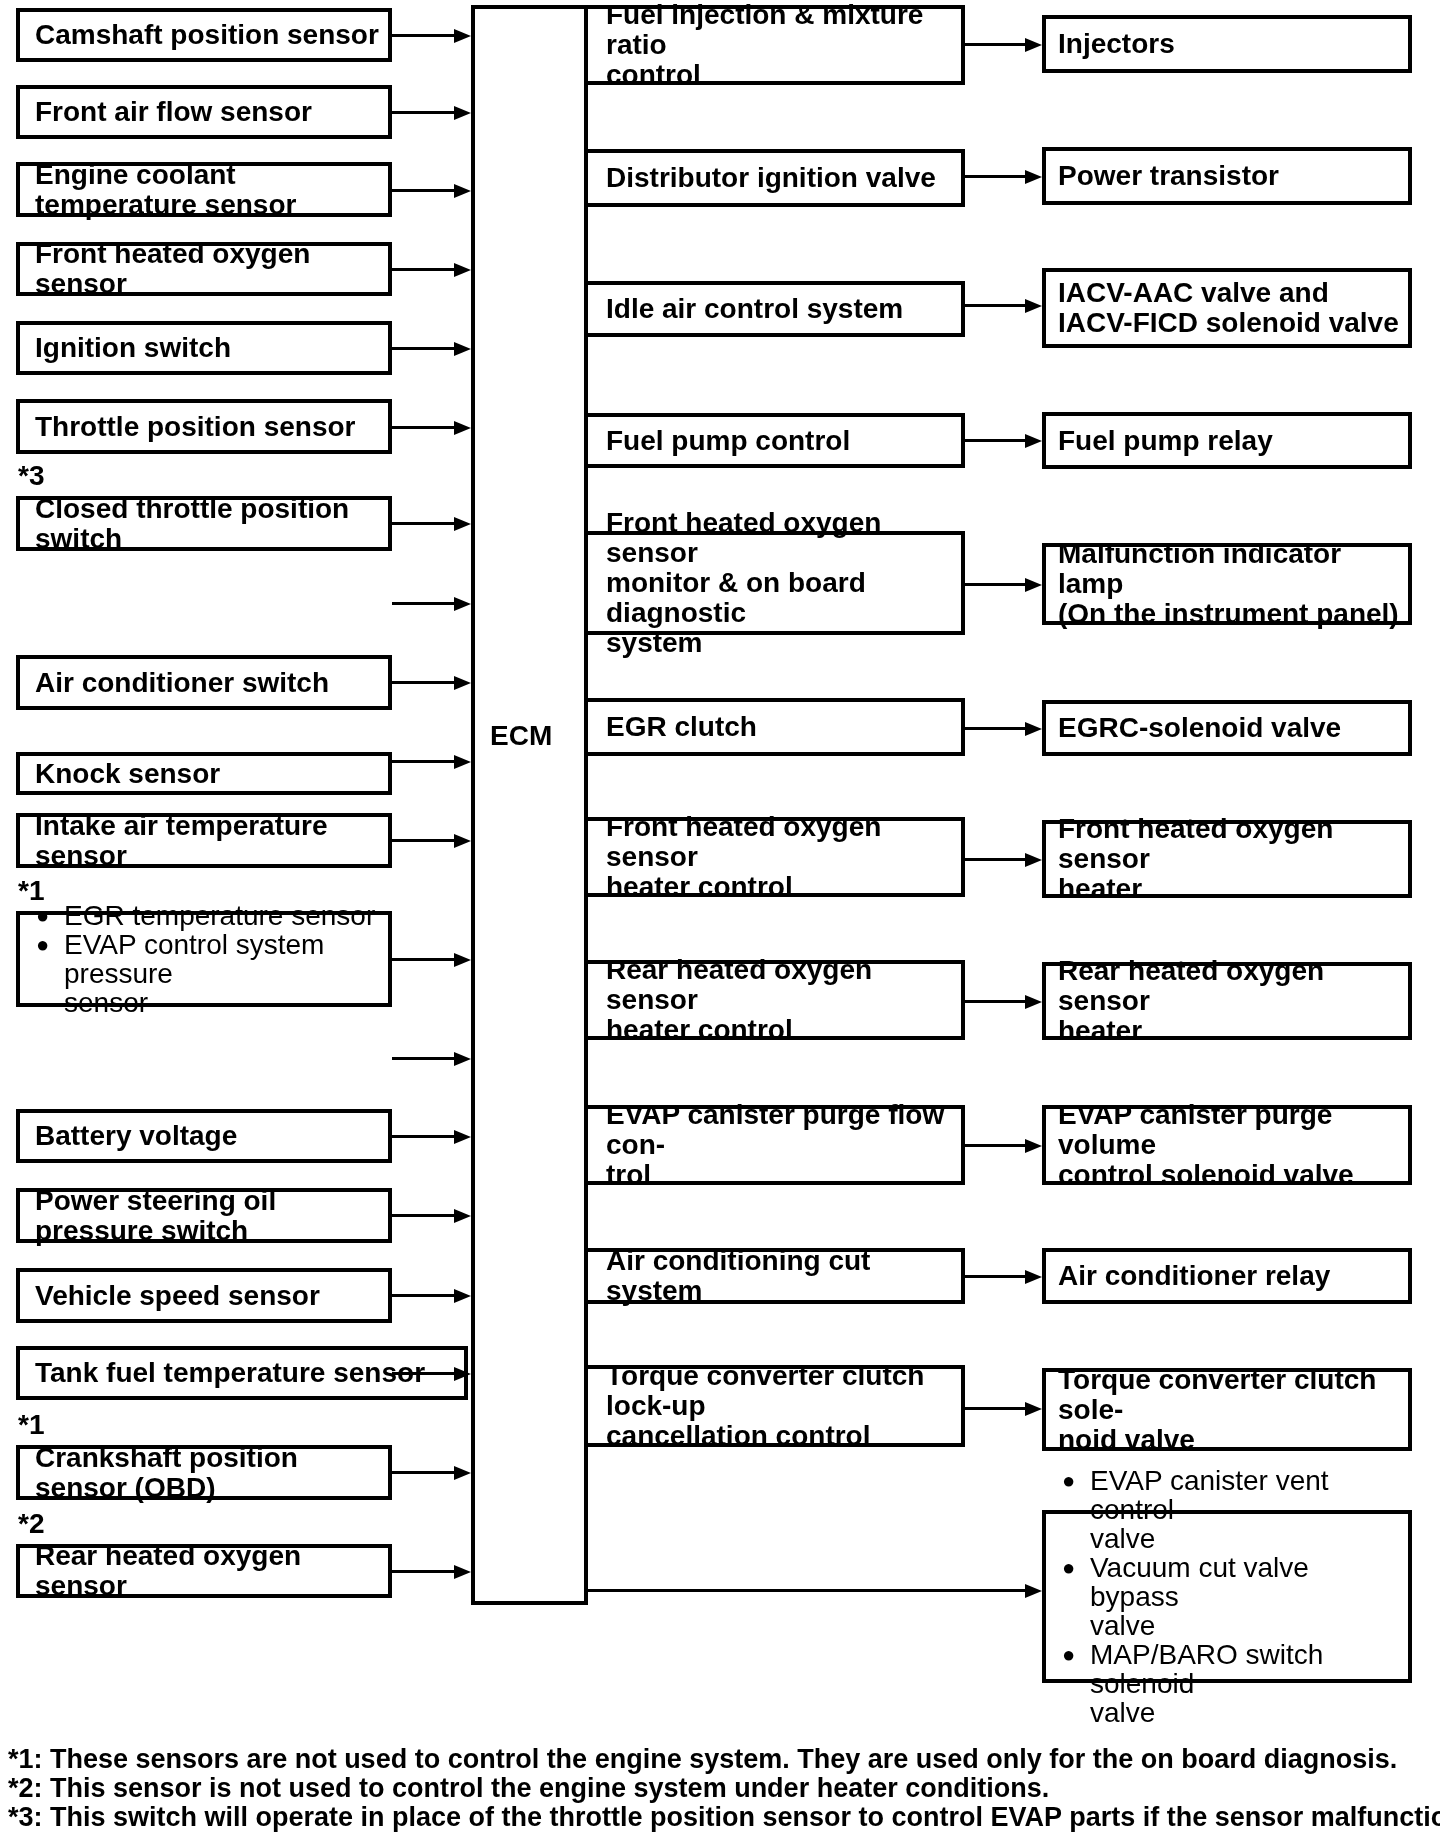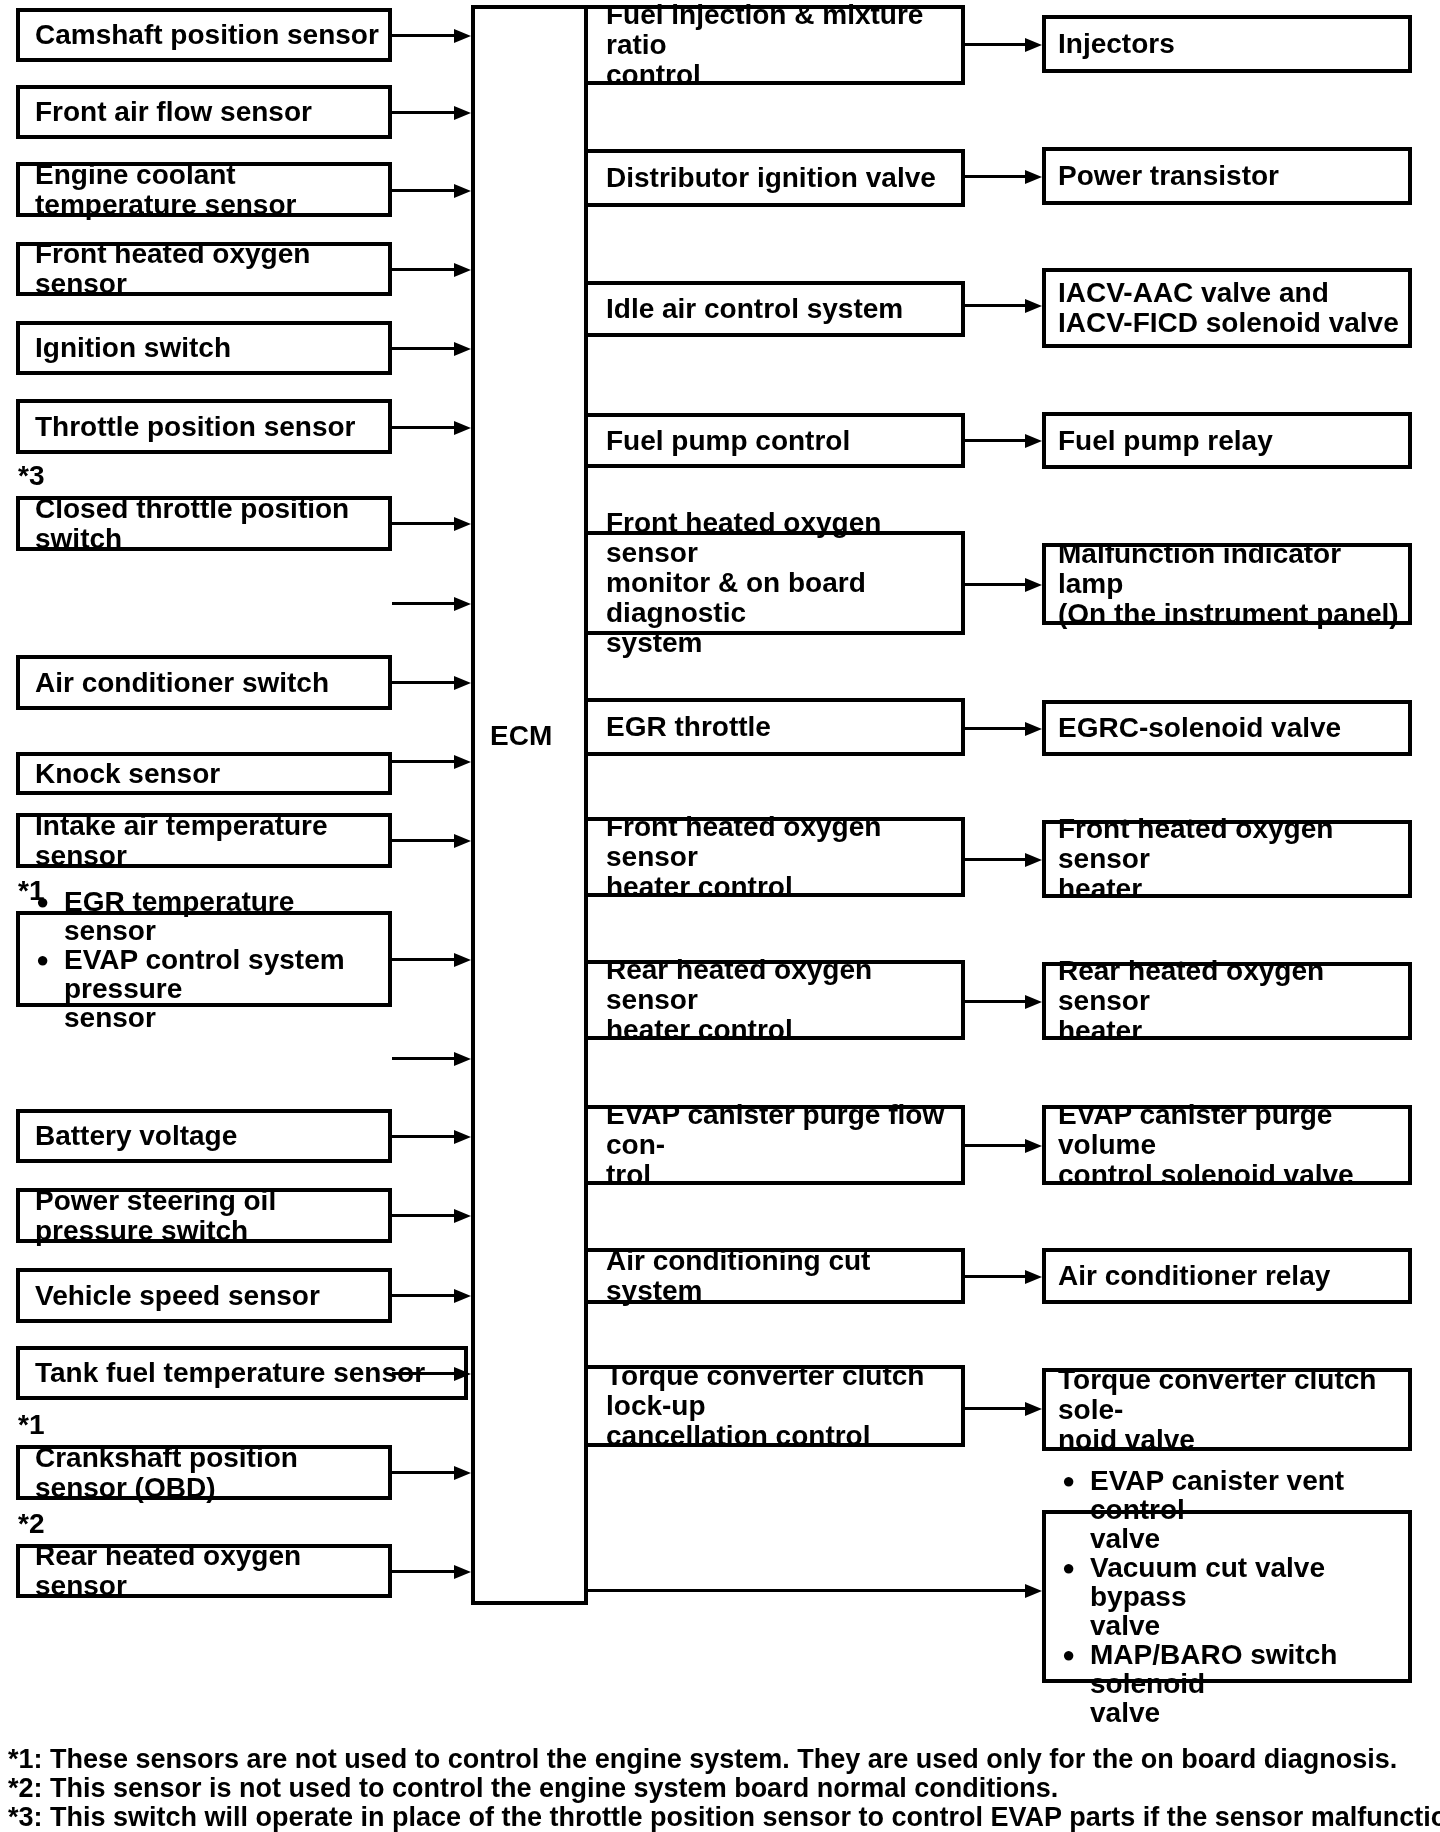--- a/index.html
+++ b/index.html
@@ -10,21 +10,21 @@
   .lbl{font-size:28px;line-height:30px;font-weight:bold;white-space:pre-line;display:block;}
   .sensor .lbl{padding-left:15px;padding-right:6px;}
   .control .lbl{padding-left:18px;padding-right:6px;}
   .actuator .lbl{padding-left:12px;padding-right:6px;}
   .ecm{position:absolute;border:4px solid #000;background:#fff;box-sizing:border-box;}
   .ecm .lbl{position:absolute;left:15px;top:712px;padding:0;}
   .note{position:absolute;font-size:28px;font-weight:bold;line-height:28px;}
   .arrow{position:absolute;height:0;border-top:3px solid #000;}
   .arrow::after{content:"";position:absolute;right:-17px;top:-8px;width:0;height:0;
       border-left:17px solid #000;border-top:7px solid transparent;border-bottom:7px solid transparent;}
-  .bullet-item{position:relative;font-size:28px;line-height:29px;font-weight:bold;
+  .bullet-item{position:relative;font-size:28px;line-height:29px;font-weight:normal;
       padding-left:44px;padding-right:4px;white-space:pre-line;}
   .bullet-item::before{content:"\25CF";position:absolute;left:16px;top:0;font-size:22px;}
   .footnotes{position:absolute;left:8px;top:1745px;width:1430px;}
   .foot{font-size:27px;line-height:29px;font-weight:bold;white-space:pre;}
 </style>
 </head>
 <body>
 
 <div id="canvas">
 
@@ -122,21 +122,21 @@
     </div>
   <div class="box control" style="left:584px;top:413px;width:381px;height:55px">
       <span class="lbl">Fuel pump control</span>
     </div>
   <div class="box control" style="left:584px;top:531px;width:381px;height:104px">
       <span class="lbl">Front heated oxygen sensor
 monitor &amp; on board diagnostic
 system</span>
     </div>
   <div class="box control" style="left:584px;top:698px;width:381px;height:58px">
-      <span class="lbl">EGR throttle</span>
+      <span class="lbl">EGR clutch</span>
     </div>
   <div class="box control" style="left:584px;top:817px;width:381px;height:80px">
       <span class="lbl">Front heated oxygen sensor
 heater control</span>
     </div>
   <div class="box control" style="left:584px;top:960px;width:381px;height:80px">
       <span class="lbl">Rear heated oxygen sensor
 heater control</span>
     </div>
   <div class="box control" style="left:584px;top:1105px;width:381px;height:80px">
@@ -208,17 +208,17 @@
   <div class="arrow" style="left:965px;top:857.5px;width:60px"></div>
   <div class="arrow" style="left:965px;top:999.5px;width:60px"></div>
   <div class="arrow" style="left:965px;top:1143.5px;width:60px"></div>
   <div class="arrow" style="left:965px;top:1274.5px;width:60px"></div>
   <div class="arrow" style="left:965px;top:1406.5px;width:60px"></div>
 
   <div class="arrow" style="left:588px;top:1588.5px;width:437px"></div>
 
   <div class="footnotes">
     <div class="foot">*1: These sensors are not used to control the engine system. They are used only for the on board diagnosis.</div>
-    <div class="foot">*2: This sensor is not used to control the engine system board normal conditions.</div>
+    <div class="foot">*2: This sensor is not used to control the engine system under heater conditions.</div>
     <div class="foot">*3: This switch will operate in place of the throttle position sensor to control EVAP parts if the sensor malfunctions.</div>
   </div>
 
 </div>
 
 </body></html>

